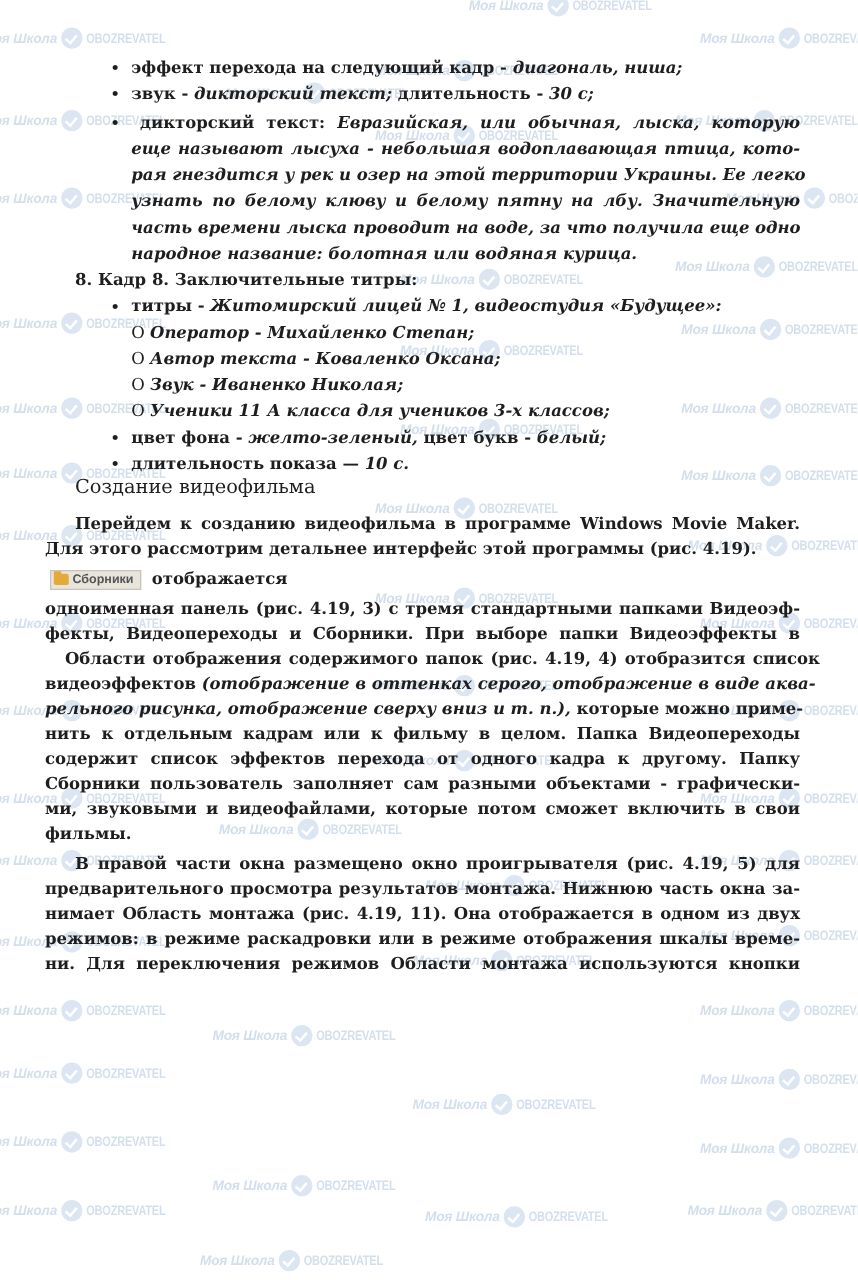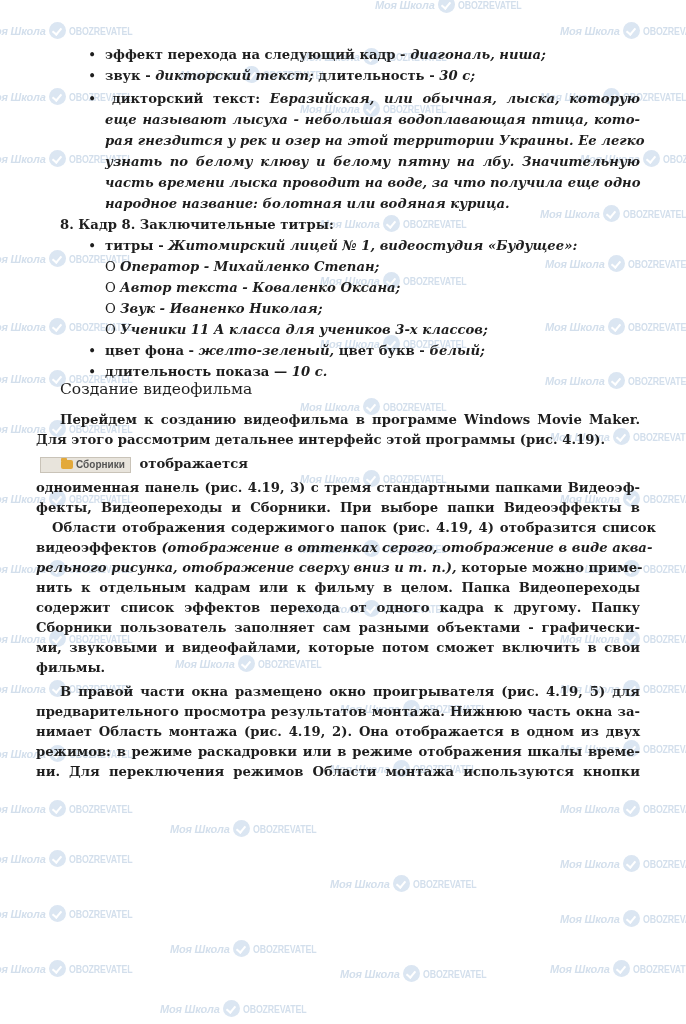--- a/index.html
+++ b/index.html
@@ -29,21 +29,21 @@
     font-family: "Liberation Sans", sans-serif; font-size: 15px; color: #222;
   }
   .bul { position: absolute; left: 88px; font-size: 14px; }
   .line { position: absolute; font-size: 13.2px; line-height: 20px; white-space: nowrap; }
   .b { font-weight: bold; }
   .i { font-style: italic; font-weight: bold; }
   .just { text-align: justify; text-align-last: justify; }
   .section-title { position: absolute; left: 60px; top: 380px; font-size: 15.5px; }
   .inline-btn {
     display: inline-flex; align-items: center; gap: 3px; background: #e8e4dc; border: 1px solid #c9c3b8;
-    font-family: "Liberation Sans", sans-serif; font-size: 10px; color: #555; padding: 1px 5px 1px 20px;
+    font-family: "Liberation Sans", sans-serif; font-size: 10px; color: #555; padding: 1px 5px 1px 2px;
     vertical-align: middle; height: 16px; box-sizing: border-box; margin: 0 4px;
   }
   .inline-btn .fold { width: 12px; height: 9px; background: #e3a93b; border-radius: 2px; position: relative; }
   .inline-btn .fold::before { content: ""; position: absolute; left: 0; top: -2px; width: 6px; height: 3px; background: #e3a93b; border-radius: 1px 1px 0 0; }
 </style>
 </head>
 <body>
 
 <div class="wm-layer">
   <div class="wm" style="left:375px;top:-4px;">
@@ -357,18 +357,18 @@
     <div class="line b just" style="left:36px;width:604px;top:538px"><span>видеоэффектов </span><span class="i">(отображение в оттенках серого, отображение в виде аква-</span></div>
     <div class="line b just" style="left:36px;width:604px;top:558px"><span class="i">рельного рисунка, отображение сверху вниз и т. п.),</span><span> которые можно приме-</span></div>
     <div class="line b just" style="left:36px;width:604px;top:578px">нить к отдельным кадрам или к фильму в целом. Папка Видеопереходы</div>
     <div class="line b just" style="left:36px;width:604px;top:598px">содержит список эффектов перехода от одного кадра к другому. Папку</div>
     <div class="line b just" style="left:36px;width:604px;top:618px">Сборники пользователь заполняет сам разными объектами - графически-</div>
     <div class="line b just" style="left:36px;width:604px;top:638px">ми, звуковыми и видеофайлами, которые потом сможет включить в свои</div>
     <div class="line b" style="left:36px;top:658px">фильмы.</div>
 
     <div class="line b just" style="left:60px;width:580px;top:682px">В правой части окна размещено окно проигрывателя (рис. 4.19, 5) для</div>
     <div class="line b just" style="left:36px;width:604px;top:702px">предварительного просмотра результатов монтажа. Нижнюю часть окна за-</div>
-    <div class="line b just" style="left:36px;width:604px;top:722px">нимает Область монтажа (рис. 4.19, 2). Она отображается в одном из двух</div>
+    <div class="line b just" style="left:36px;width:604px;top:722px">нимает Область монтажа (рис. 4.19, 11). Она отображается в одном из двух</div>
     <div class="line b just" style="left:36px;width:604px;top:742px">режимов: в режиме раскадровки или в режиме отображения шкалы време-</div>
     <div class="line b just" style="left:36px;width:604px;top:762px">ни. Для переключения режимов Области монтажа используются кнопки</div>
 
   </div>
 </div>
 
 </body></html>

